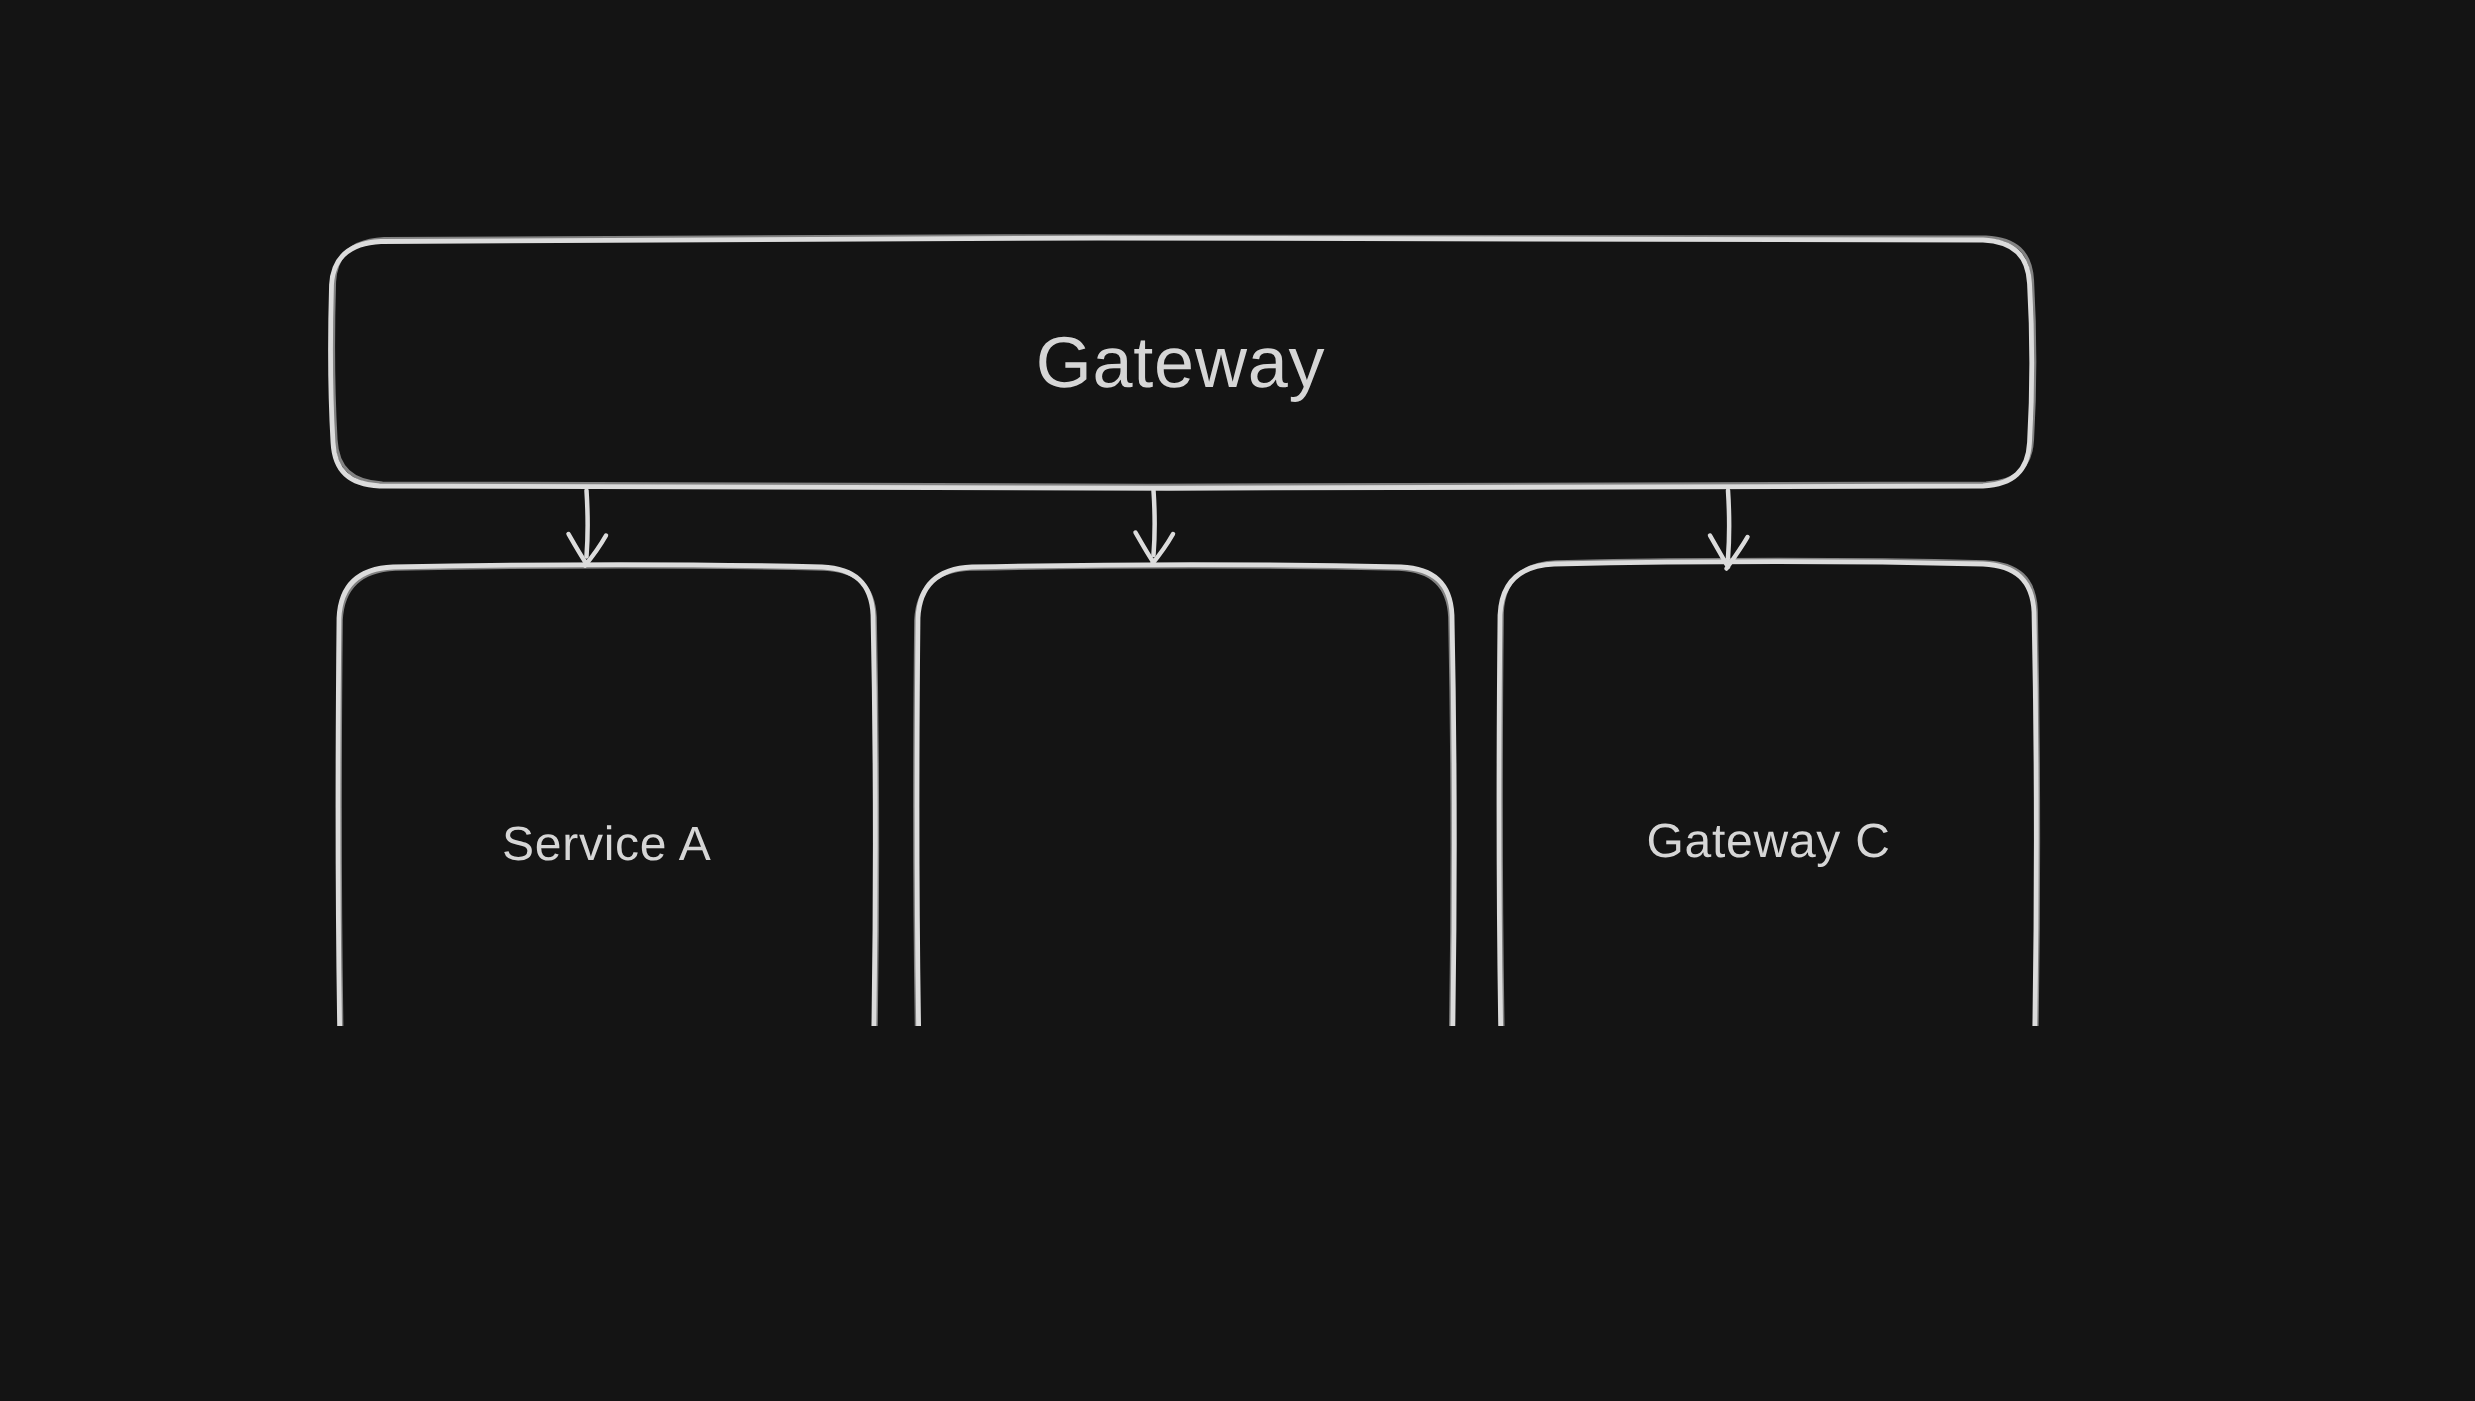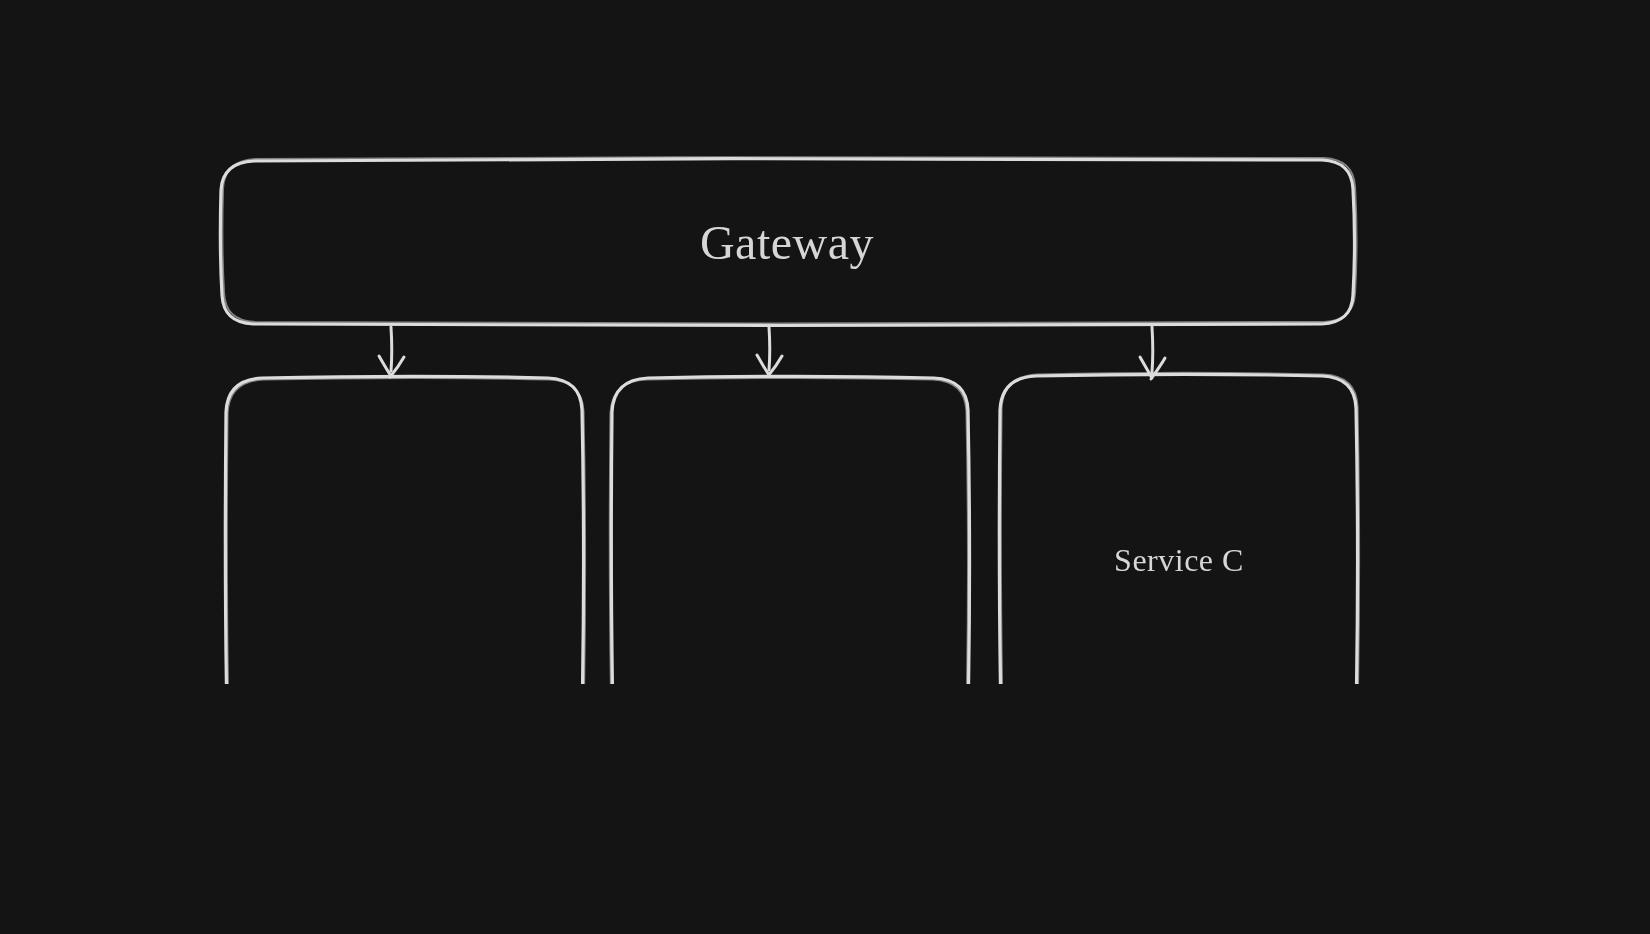--- a/index.html
+++ b/index.html
@@ -6,21 +6,21 @@
     margin: 0;
     padding: 0;
     background: var(--background, #141414);
   }
   .canvas {
     position: relative;
     width: 1650px;
     height: 684px;
     background: var(--background, #141414);
     overflow: hidden;
-    font-family: Liberation Serif, serif;
+    font-family: Liberation Sans, sans-serif;
   }
   .diagram-svg {
     position: absolute;
     left: 0;
     top: 0;
     width: 1650px;
     height: 934px;
     display: block;
   }
   .sketch {
@@ -175,17 +175,18 @@
 
     <g>
       <path class="arrow" d="M 1152 327 C 1153 343, 1153 359, 1152 372"></path>
       <path class="arrow" d="M 1140 357 C 1144 364, 1148 371, 1152 378 M 1165 358 C 1161 365, 1156 372, 1151 379"></path>
     </g>
 
   </svg>
 
   <div class="node-label label-gateway">Gateway</div>
 
+  <div class="node-label label-service label-service-a">Service A</div>
 
 
-  <div class="node-label label-service label-service-c">Service C</div>
+  <div class="node-label label-service label-service-c">Gateway C</div>
 
 </div>
 
 </body></html>

